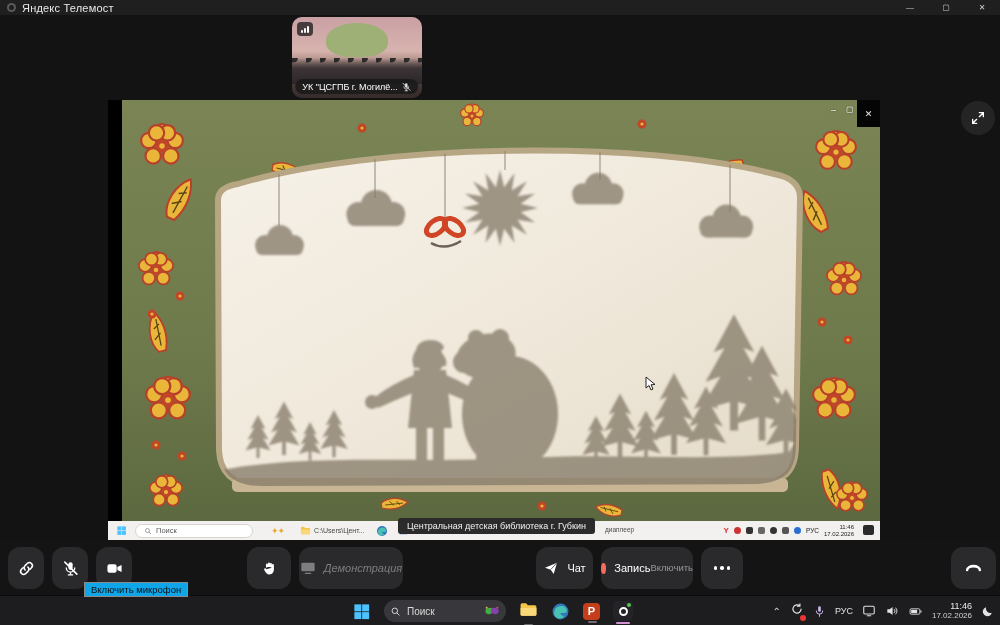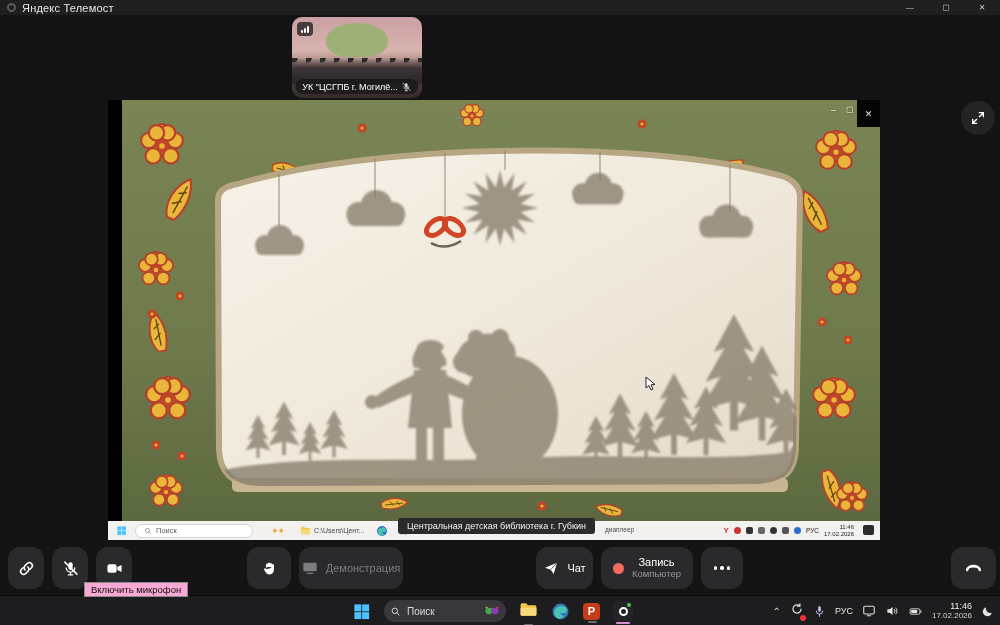--- a/index.html
+++ b/index.html
@@ -56,30 +56,30 @@
   .pnotif { position:absolute; right:6px; top:4px; width:11px; height:10px; background:#2b2b2b; border-radius:2px; }
 
   .expand-btn { position:absolute; left:961px; top:101px; width:34px; height:34px; border-radius:50%; background:rgba(40,40,40,.85); display:flex; align-items:center; justify-content:center; z-index:12; }
 
   .cursor { position:absolute; left:645px; top:376px; z-index:14; }
 
   
   .mtoolbar { position:absolute; left:0; top:540px; width:1000px; height:55px; background:#141414; z-index:20; }
   .mbtn { position:absolute; top:7px; height:42px; background:#2a2a2d; border-radius:12px; display:flex; align-items:center; justify-content:center; gap:8px; color:#fff; }
   .mbtn .lbl { font-size:11px; }
-  .mbtn.disabled .lbl { color:#7e7e81; }
+  .mbtn.disabled .lbl { color:#7e7e81;font-style:italic; }
   .badge { background:#44444a; border-radius:9px; min-width:18px; height:17px; display:flex; align-items:center; justify-content:center; font-size:10px; color:#fff; padding:0 5px; }
   .reddot { position:absolute; width:9px; height:9px; border-radius:50%; background:#f56b5e; right:-2px; top:-3px; }
   .rec-dot { width:11px; height:11px; border-radius:50%; background:#f56b5e; }
-  .rec-col { display:flex; flex-direction:column; align-items:center; line-height:12px; }
+  .rec-col { display:flex; align-items:center; line-height:12px; }
   .rec-col .l1 { font-size:11px; color:#fff; }
   .rec-col .l2 { font-size:9.5px; color:#97979a; }
   .dots3 { display:flex; gap:3px; }
   .dots3 i { width:3.5px; height:3.5px; border-radius:50%; background:#fff; }
-  .mic-tooltip { position:absolute; left:84px; top:582px; background:#f9a8d4; color:#111; border:1px solid #8a8a8a; font-size:9.5px; padding:1px 6px; z-index:30; white-space:nowrap; }
+  .mic-tooltip { position:absolute; left:84px; top:582px; background:#0ea5e9; color:#111; border:1px solid #8a8a8a; font-size:9.5px; padding:1px 6px; z-index:30; white-space:nowrap; }
 
   
   .staskbar { position:absolute; left:0; top:595px; width:1000px; height:30px; background:#1d1d20; border-top:1px solid #0a0a0a; z-index:25; }
   .scenter { position:absolute; left:352px; top:0; height:30px; display:flex; align-items:center; gap:13px; }
   .ssearch { display:flex; align-items:center; gap:6px; width:122px; height:22px; background:#38383c; border-radius:11px; padding:0 6px; color:#d8d8d8; font-size:10px; }
   .ssearch .mask { margin-left:auto; }
   .tile18 { width:19px; height:19px; display:flex; align-items:center; justify-content:center; }
   .ppt { width:17px; height:17px; background:#c43e1c; border-radius:4px; color:#fff; font-size:11px; font-weight:bold; display:flex; align-items:center; justify-content:center; }
   .tm-app { position:relative; width:20px; height:20px; background:#242428; border-radius:5px; display:flex; align-items:center; justify-content:center; }
   .tm-app .ring { width:9px; height:9px; border:2px solid #fff; border-radius:50%; }
@@ -486,21 +486,21 @@
     <div class="mbtn" style="left:536px;width:57px">
       <svg width="16" height="16" style="color:#fff">
           <use href="#i-plane"></use>
         </svg>
       <span class="lbl">Чат</span>
     </div>
     <div class="mbtn" style="left:601px;width:92px">
       <span class="rec-dot"></span>
       <span class="rec-col">
         <span class="l1">Запись</span>
-        <span class="l2">Компьютер</span>
+        <span class="l2">Включить</span>
       </span>
     </div>
     <div class="mbtn" style="left:701px;width:42px">
       <span class="dots3">
           <i></i>
           <i></i>
           <i></i>
         </span>
     </div>
     <div class="mbtn" style="left:951px;width:45px">

